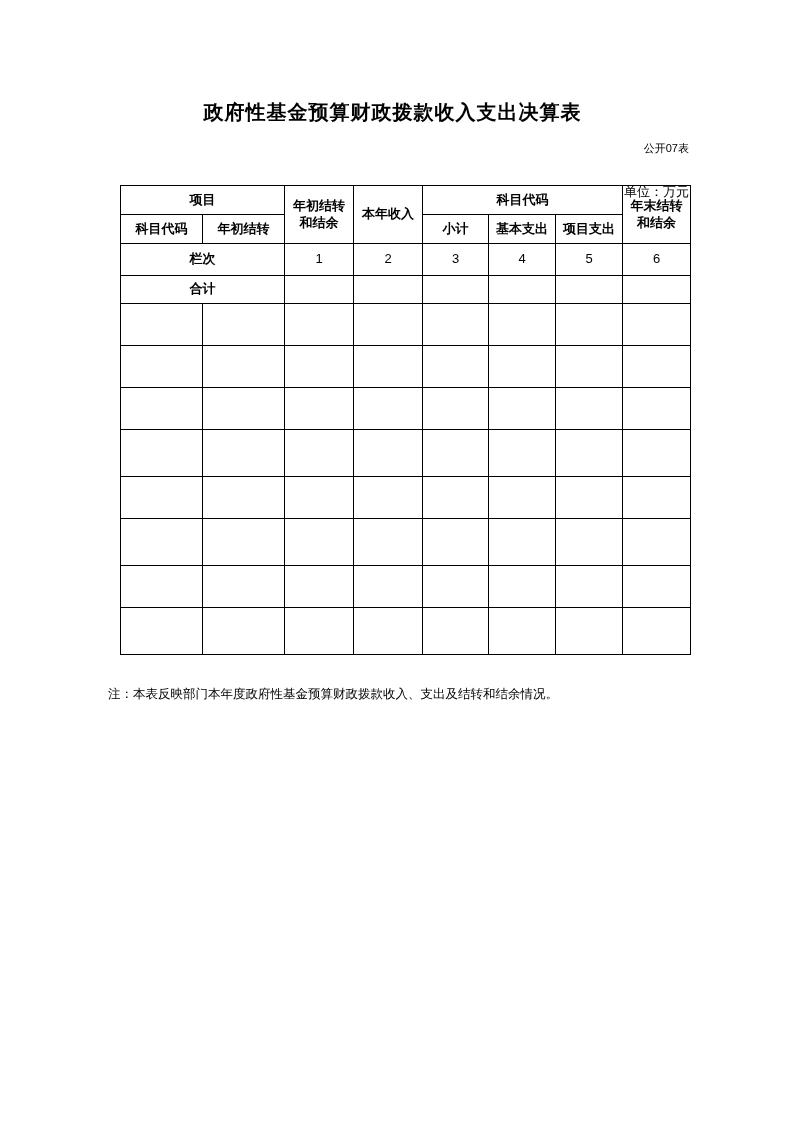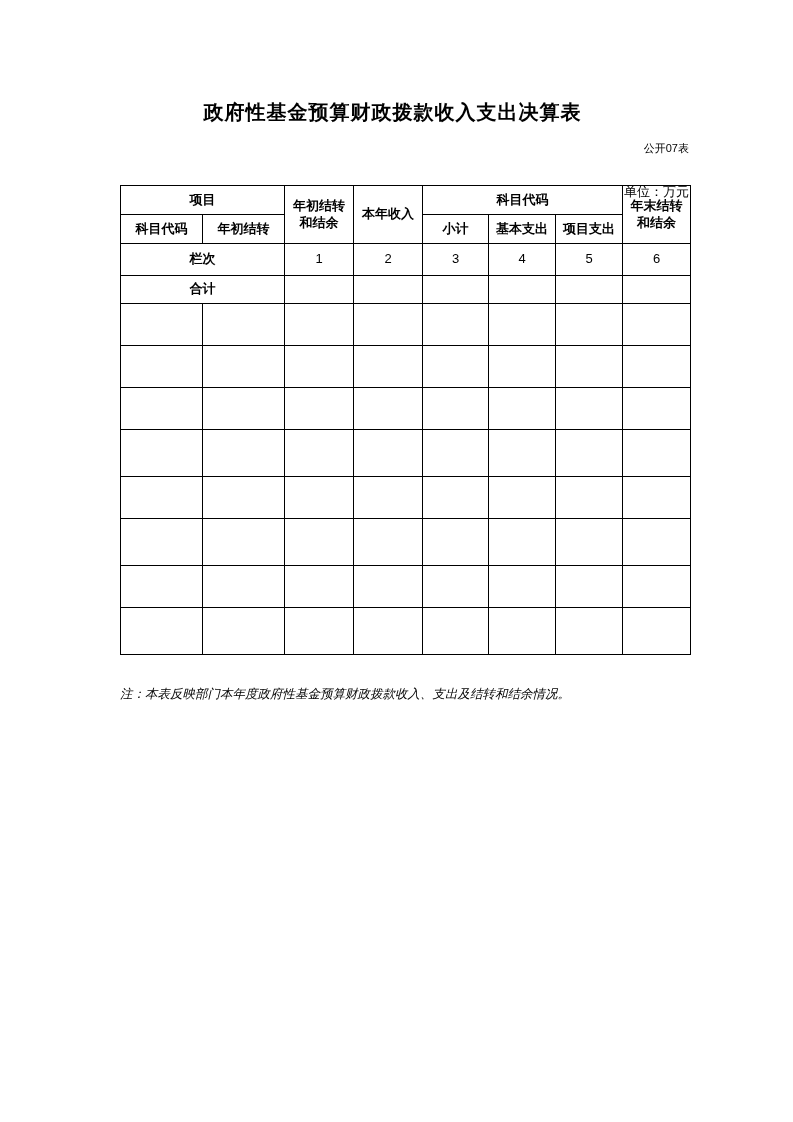--- a/index.html
+++ b/index.html
@@ -77,24 +77,23 @@
   }
   .r-head1 { height: 29px; }
   .r-head2 { height: 29px; }
   .r-lane  { height: 32px; margin-left: 36px; }
   .r-total { height: 28px; margin-top: 20px; }
   .r-blank { height: 42px; }
   .r-blank-tall { height: 47px; }
   .two-line { line-height: 1.2; }
   .note {
     position: absolute;
-    left: 120px;
+    left: 108px;
     top: 686px;
     font-size: 12.5px;
-    font-style: italic;
   }
 </style>
 </head>
 <body>
 
 <div class="page">
 
   <div class="doc-title">政府性基金预算财政拨款收入支出决算表</div>
 
   <div class="form-code">公开07表</div>

